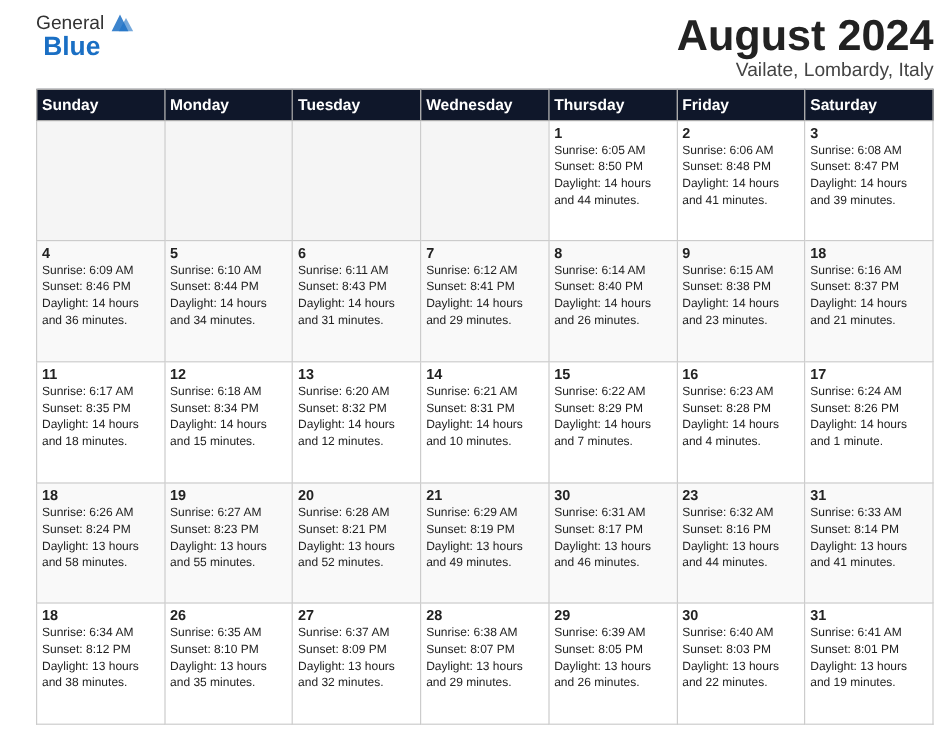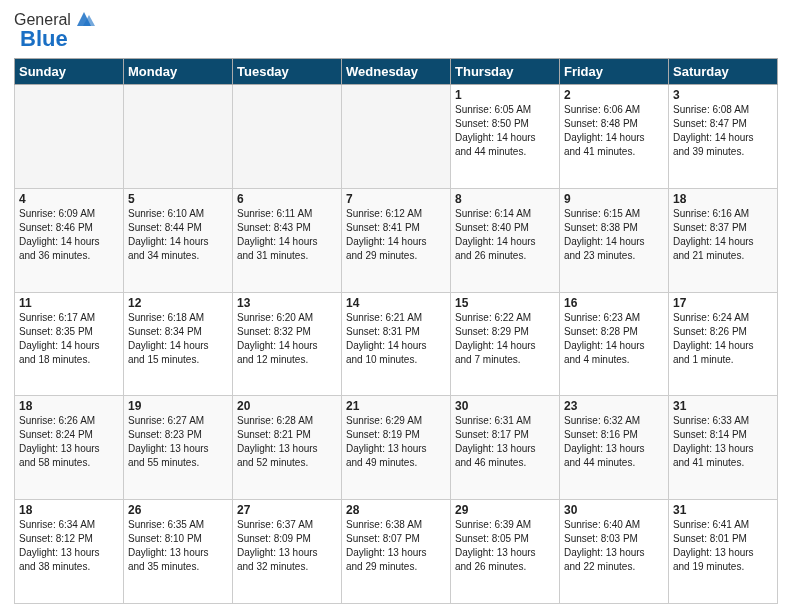--- a/index.html
+++ b/index.html
@@ -6,21 +6,21 @@
     body {
       font-family: Arial, sans-serif;
       background: #fff;
       width: 792px;
       height: 612px;
       overflow: hidden;
     }
     .page {
       width: 792px;
       height: 612px;
-      padding: 10px 14px 8px 14px;
+      padding: 10px 14px 8px 30px;
       display: flex;
       flex-direction: column;
     }
     .header {
       display: flex;
       justify-content: space-between;
       align-items: flex-start;
       margin-bottom: 6px;
     }
     .logo {
@@ -47,21 +47,21 @@
       font-size: 16px;
       color: #444;
     }
     .calendar {
       flex: 1;
       border-collapse: collapse;
       width: 100%;
       table-layout: fixed;
     }
     .calendar th {
-      background: #0c4a6e;
+      background: #0f172a;
       color: #fff;
       font-size: 13px;
       font-weight: bold;
       padding: 5px 4px;
       text-align: left;
       border: 1px solid #aaa;
     }
     .calendar td {
       border: 1px solid #ccc;
       vertical-align: top;
@@ -104,20 +104,24 @@
     <div class="logo">
       <div class="logo-row">
         <span class="logo-general">General</span>
         <svg width="22" height="22" viewBox="0 0 22 22" style="margin-left:2px;margin-top:-2px;">
           <polygon points="4,18 11,4 18,18" fill="#1a6fc4" opacity="0.85"></polygon>
           <polygon points="10,18 16,7 22,18" fill="#1a6fc4" opacity="0.6"></polygon>
         </svg>
       </div>
       <span class="logo-blue" style="font-size:22px;font-weight:bold;color:#1a6fc4;margin-top:-4px;margin-left:6px;">Blue</span>
     </div>
+    <div class="title-block">
+      <div class="month-year">August 2024</div>
+      <div class="location">Vailate, Lombardy, Italy</div>
+    </div>
   </div>
 
   <table class="calendar">
     <thead>
       <tr>
         <th>Sunday</th>
         <th>Monday</th>
         <th>Tuesday</th>
         <th>Wednesday</th>
         <th>Thursday</th>

